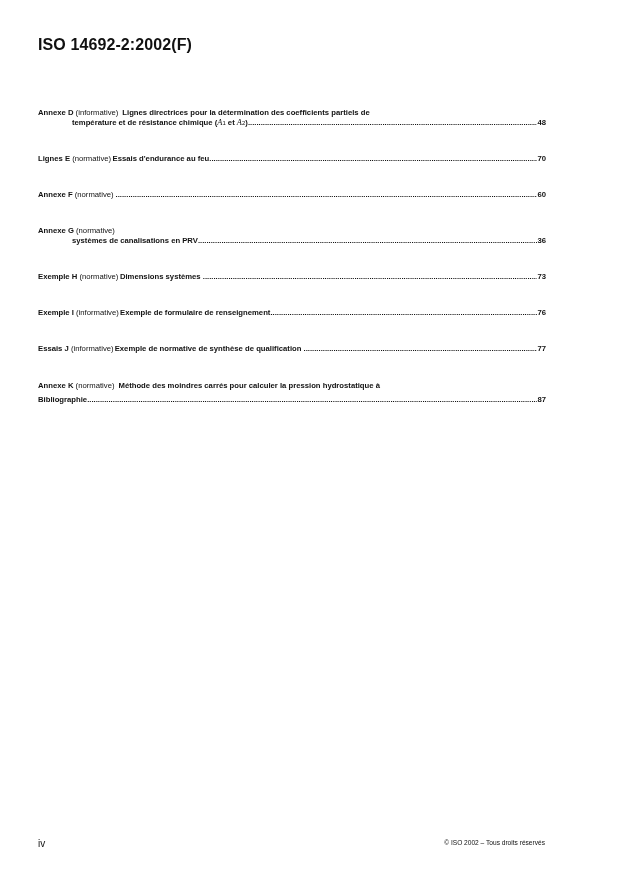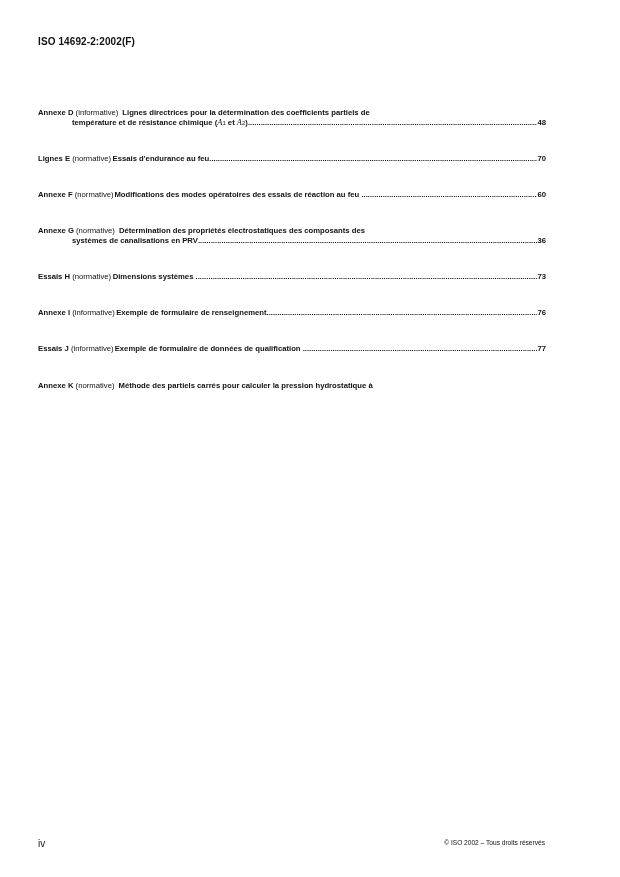--- a/index.html
+++ b/index.html
@@ -1,18 +1,18 @@
 <!DOCTYPE html>
 <html><head>
   <meta charset="utf-8">
   <style>
     html, body { margin: 0; padding: 0; background: #ffffff; }
     body { width: 620px; height: 877px; position: relative; overflow: hidden;
            font-family: "Liberation Sans", sans-serif; color: #111; }
-    .page-header { position: absolute; left: 38px; top: 36px; font-size: 10px; font-weight: bold; letter-spacing: 0.1px; }
+    .page-header { position: absolute; left: 38px; top: 36px; font-size: 16px; font-weight: bold; letter-spacing: 0.1px; }
     .toc { position: absolute; left: 38px; top: 86px; width: 508px; font-size: 7.7px; line-height: 9.6px; }
     .entry { margin-bottom: 4.6px; }
     .line { display: flex; align-items: baseline; white-space: nowrap; text-align: right; }
     .line.indent { padding-left: 34px; }
     .b { font-weight: bold; }
     .n { font-weight: normal; margin-top: 22px; }
     .gap { display: inline-block; width: 4px; }
     .dots { flex: 1 1 auto; overflow: hidden; font-weight: bold; }
     .dots::after { content: "....................................................................................................................................................................................................................................................................................................................................................................................................................."; }
     .pg { font-weight: bold; flex: 0 0 auto; }
@@ -46,56 +46,63 @@
   </div>
 
   <div class="entry">
     <div class="line">
       <span class="b">Lignes E</span>&nbsp;<span class="n">(normative)</span><span class="gap"></span><span class="b">Essais d'endurance au feu</span><span class="dots"></span><span class="pg">70</span>
     </div>
   </div>
 
   <div class="entry">
     <div class="line">
-      <span class="b">Annexe F</span>&nbsp;<span class="n">(normative)</span><span class="gap"></span><span class="b" style="white-space:pre">Modifications des modes opératoires des essais de réaction au feu </span><span class="dots"></span><span class="pg">60</span>
+      <span class="b">Annexe F</span>&nbsp;<span class="n">(normative)</span><span class="gap"></span><span class="dots"></span><span class="pg">60</span>
     </div>
   </div>
 
   <div class="entry">
     <div class="line">
-      <span class="b">Annexe G</span>&nbsp;<span class="n">(normative)</span><span class="gap"></span><span class="b">Détermination des propriétés électrostatiques des composants des</span>
+      <span class="b">Annexe G</span>&nbsp;<span class="n">(normative)</span><span class="gap"></span>
     </div>
     <div class="line indent">
       <span class="b">systèmes de canalisations en PRV</span>
         <span class="dots"></span>
         <span class="pg">36</span>
     </div>
   </div>
 
   <div class="entry">
     <div class="line">
-      <span class="b">Essais H</span>&nbsp;<span class="n">(normative)</span><span class="gap"></span><span class="b" style="white-space:pre">Dimensions systèmes </span><span class="dots"></span><span class="pg">73</span>
+      <span class="b">Exemple H</span>&nbsp;<span class="n">(normative)</span><span class="gap"></span><span class="b" style="white-space:pre">Dimensions systèmes </span><span class="dots"></span><span class="pg">73</span>
     </div>
   </div>
 
   <div class="entry">
     <div class="line">
-      <span class="b">Annexe I</span>&nbsp;<span class="n">(informative)</span><span class="gap"></span><span class="b">Exemple de formulaire de renseignement</span><span class="dots"></span><span class="pg">76</span>
+      <span class="b">Exemple I</span>&nbsp;<span class="n">(informative)</span><span class="gap"></span><span class="b">Exemple de formulaire de renseignement</span><span class="dots"></span><span class="pg">76</span>
     </div>
   </div>
 
   <div class="entry">
     <div class="line">
-      <span class="b">Essais J</span>&nbsp;<span class="n">(informative)</span><span class="gap"></span><span class="b" style="white-space:pre">Exemple de formulaire de données de qualification </span><span class="dots"></span><span class="pg">77</span>
+      <span class="b">Essais J</span>&nbsp;<span class="n">(informative)</span><span class="gap"></span><span class="b" style="white-space:pre">Exemple de normative de synthèse de qualification </span><span class="dots"></span><span class="pg">77</span>
     </div>
   </div>
 
   <div class="entry">
     <div class="line">
-      <span class="b">Annexe K</span>&nbsp;<span class="n">(normative)</span><span class="gap"></span><span class="b">Méthode des partiels carrés pour calculer la pression hydrostatique à</span>
+      <span class="b">Annexe K</span>&nbsp;<span class="n">(normative)</span><span class="gap"></span><span class="b">Méthode des moindres carrés pour calculer la pression hydrostatique à</span>
     </div>
   </div>
 
+  <div class="entry">
+    <div class="line">
+      <span class="b">Bibliographie</span>
+        <span class="dots"></span>
+        <span class="pg">87</span>
+    </div>
+  </div>
 
 </div>
 
 <div class="footer-left">iv</div>
 <div class="footer-right">© ISO 2002 – Tous droits réservés</div>
 
 </body></html>

